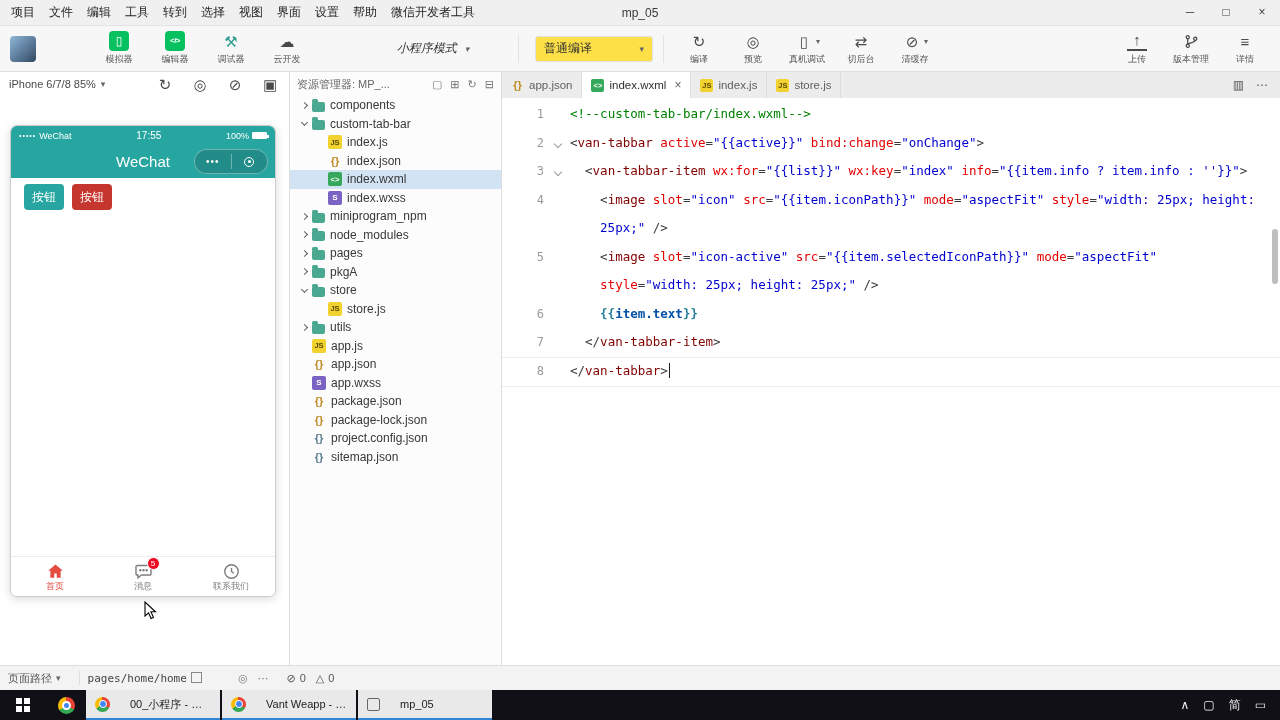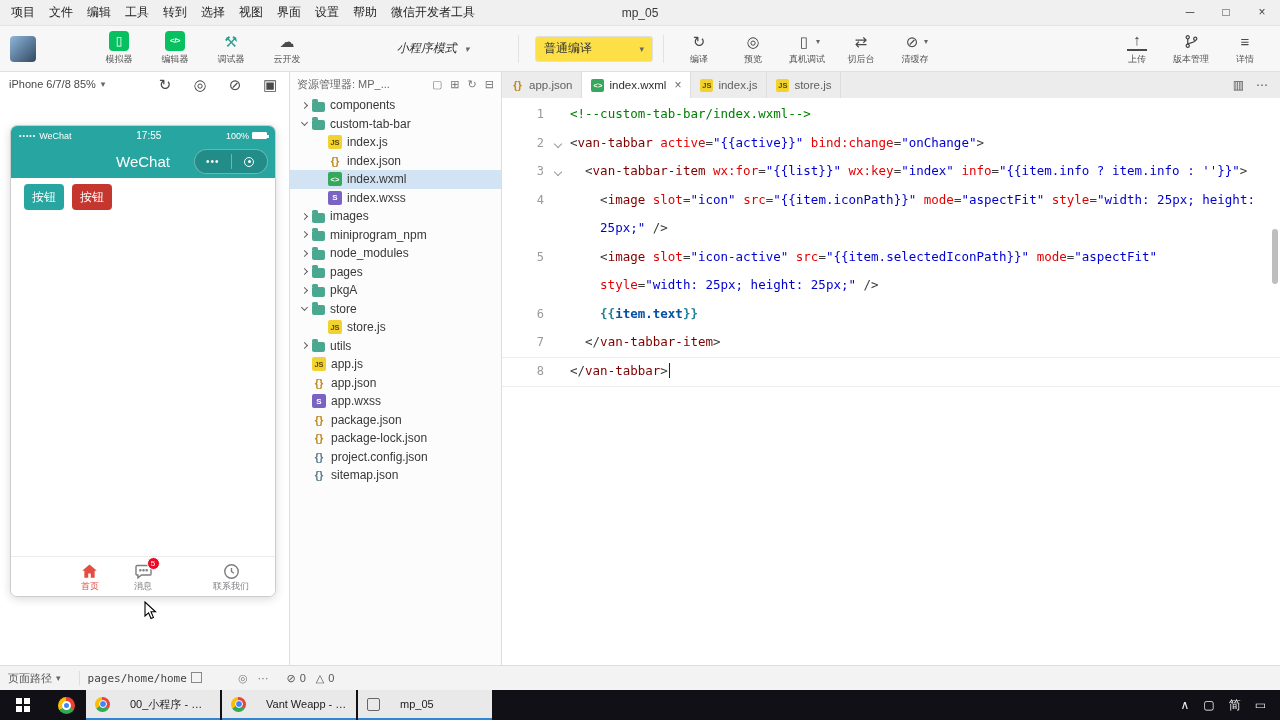--- a/index.html
+++ b/index.html
@@ -53,21 +53,21 @@
   .cap-dots { flex:1; text-align:center; color:#fff; font-size:10px; letter-spacing:1px; line-height:23px; }
   .cap-div { width:1px; height:15px; background:rgba(255,255,255,.35); }
   .cap-circle { flex:1; display:flex; align-items:center; justify-content:center; }
   .cap-ring { width:10px; height:10px; border:1.5px solid #fff; border-radius:50%; position:relative; }
   .cap-ring::after { content:""; position:absolute; left:50%; top:50%; width:3px; height:3px; margin:-1.5px 0 0 -1.5px; background:#fff; border-radius:50%; }
   .phone-content { position:absolute; top:52px; bottom:40px; left:0; right:0; background:#fff; }
   .page-buttons { display:flex; gap:8px; padding:6px 13px; }
   .page-btn { min-width:34px; height:26px; border-radius:4px; color:#fff; font-size:12px; display:flex; align-items:center; justify-content:center; padding:0 8px; }
   .phone-tabbar { position:absolute; bottom:0; left:0; right:0; height:40px; background:#fff; border-top:1px solid #ececec; display:flex; }
   .ptab { flex:1; display:flex; flex-direction:column; align-items:center; justify-content:center; gap:1px; color:#7d7e80; font-size:9px; }
-  .ptab.active { color:#e54d42;align-items:flex-end; }
+  .ptab.active { color:#e54d42; }
   .ptab-icon { position:relative; display:flex; }
   .pbadge { position:absolute; top:-5px; left:13px; min-width:13px; height:13px; border-radius:7px; background:#ee0a24; border:1px solid #fff; color:#fff; font-size:8px; line-height:11px; text-align:center; padding:0 2px; }
   .ptab-label { line-height:1; }
 
   
   .explorer { width:212px; border-right:1px solid #ddd; background:#fcfcfc; flex-shrink:0; overflow:hidden; }
   .exp-header { height:24px; display:flex; align-items:center; padding:0 7px; gap:7px; color:#666; }
   .exp-title { font-size:11px; flex:1; white-space:nowrap; overflow:hidden; text-overflow:ellipsis; }
   .exp-ic { font-size:11px; color:#777; }
   .tree-row { height:18.5px; display:flex; align-items:center; cursor:default; }
@@ -385,27 +385,20 @@
         <div class="tree-row" style="padding-left: 24px;">
           <span class="tree-arrow"></span>
           <span class="fico fico-wxss">S</span>
           <span class="tree-name">index.wxss</span>
         </div>
         <div class="tree-row" style="padding-left: 8px;">
           <span class="tree-arrow">
             <span class="chev right"></span>
           </span>
           <span class="fico fico-folder"></span>
-          <span class="tree-name">images</span>
-        </div>
-        <div class="tree-row" style="padding-left: 8px;">
-          <span class="tree-arrow">
-            <span class="chev right"></span>
-          </span>
-          <span class="fico fico-folder"></span>
           <span class="tree-name">miniprogram_npm</span>
         </div>
         <div class="tree-row" style="padding-left: 8px;">
           <span class="tree-arrow">
             <span class="chev right"></span>
           </span>
           <span class="fico fico-folder"></span>
           <span class="tree-name">node_modules</span>
         </div>
         <div class="tree-row" style="padding-left: 8px;">

